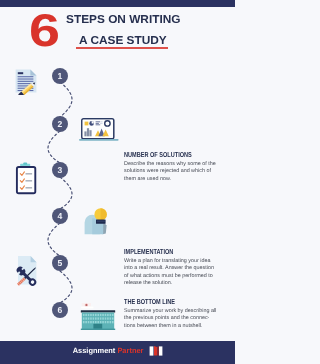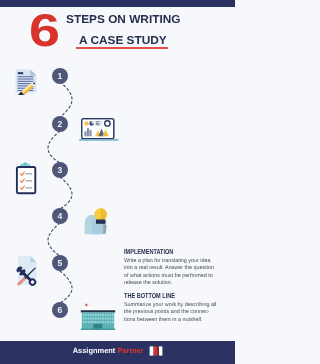--- a/index.html
+++ b/index.html
@@ -61,25 +61,29 @@
              M60 271 C 76 284, 76 293, 60 303" fill="none" stroke="#464d72" stroke-width="1.15" stroke-dasharray="2.1 2.7" stroke-linecap="round"></path>
   </svg>
 
   <div class="circ" style="left:52px;top:68px">1</div>
   <div class="circ" style="left:52px;top:116px">2</div>
   <div class="circ" style="left:52px;top:162px">3</div>
   <div class="circ" style="left:52px;top:208px">4</div>
   <div class="circ" style="left:52px;top:255px">5</div>
   <div class="circ" style="left:52px;top:302px">6</div>
 
+  <div class="sec" style="top:150px">
+    <p class="t">NUMBER OF SOLUTIONS</p>
+    <p class="b">Describe the reasons why some of the solutions were rejected and which of them are used now.</p>
+  </div>
   <div class="sec" style="top:247px">
     <p class="t">IMPLEMENTATION</p>
     <p class="b">Write a plan for translating your idea into a real result. Answer the question of what actions must be performed to release the solution.</p>
   </div>
-  <div class="sec" style="top:291px">
+  <div class="sec" style="top:297px">
     <p class="t">THE BOTTOM LINE</p>
     <p class="b">Summarize your work by describing all the previous points and the connec-tions between them in a nutshell.</p>
   </div>
 
   <svg class="icon" style="left:15px;top:69px" width="24" height="26" viewBox="0 0 24 26">
     <path d="M0.6 0.6 L15.4 0.6 L21.4 6.6 L21.4 23.4 L0.6 23.4 Z" fill="#d7e6f2"></path>
     <path d="M15.4 0.6 L21.4 6.6 L15.4 6.6 Z" fill="#a8c3d8"></path>
     <rect x="2.8" y="3.2" width="5.4" height="2" fill="#2b3261"></rect>
     <g fill="#5b6aa8">
       <rect x="2.6" y="7.2" width="15.8" height="1.05"></rect>

